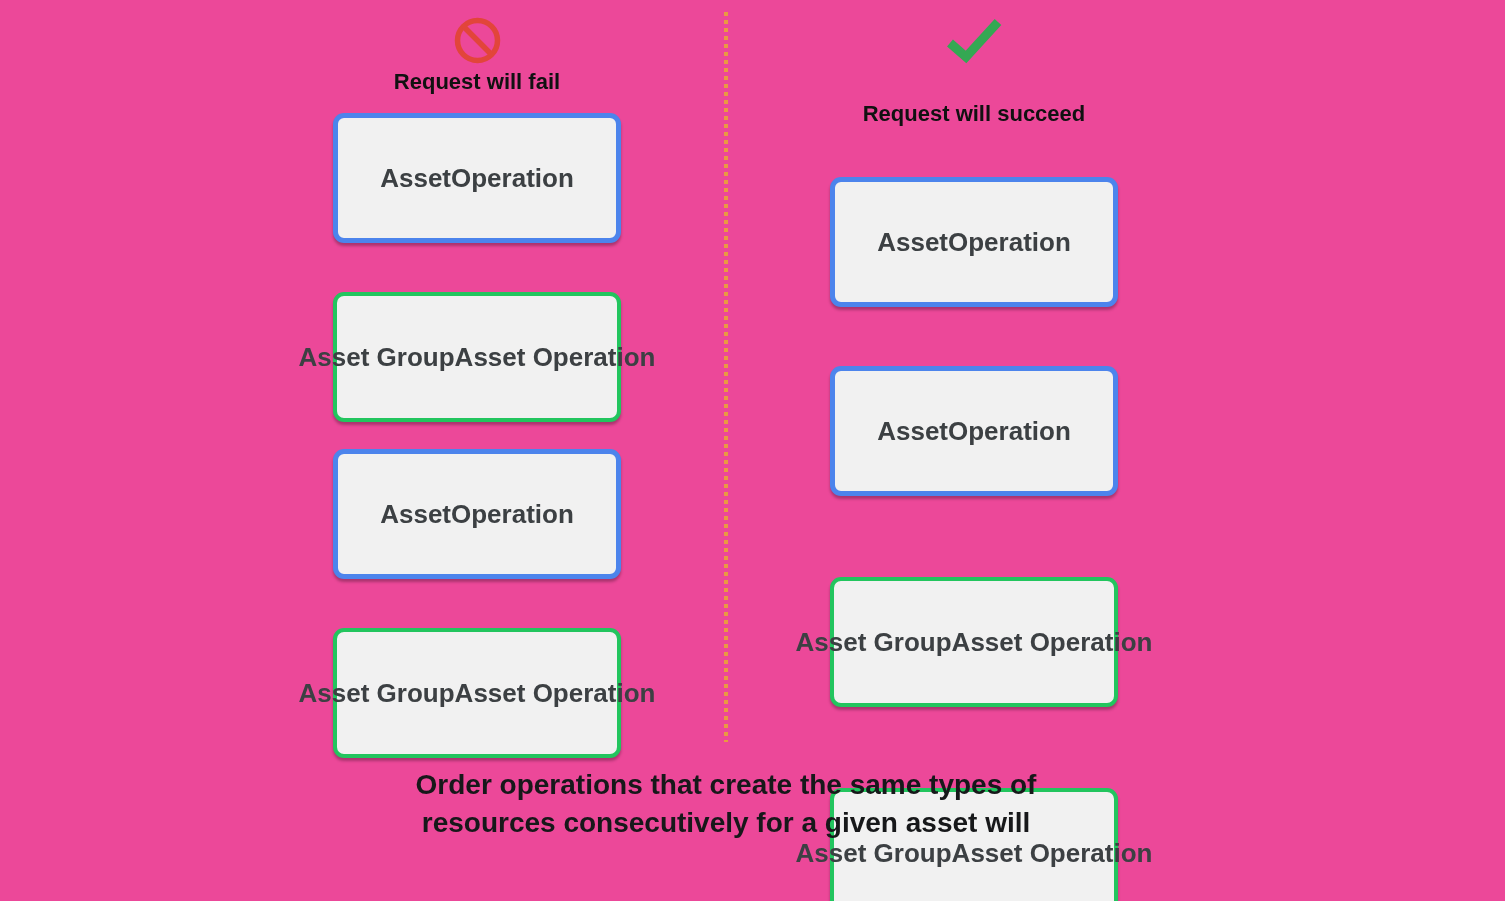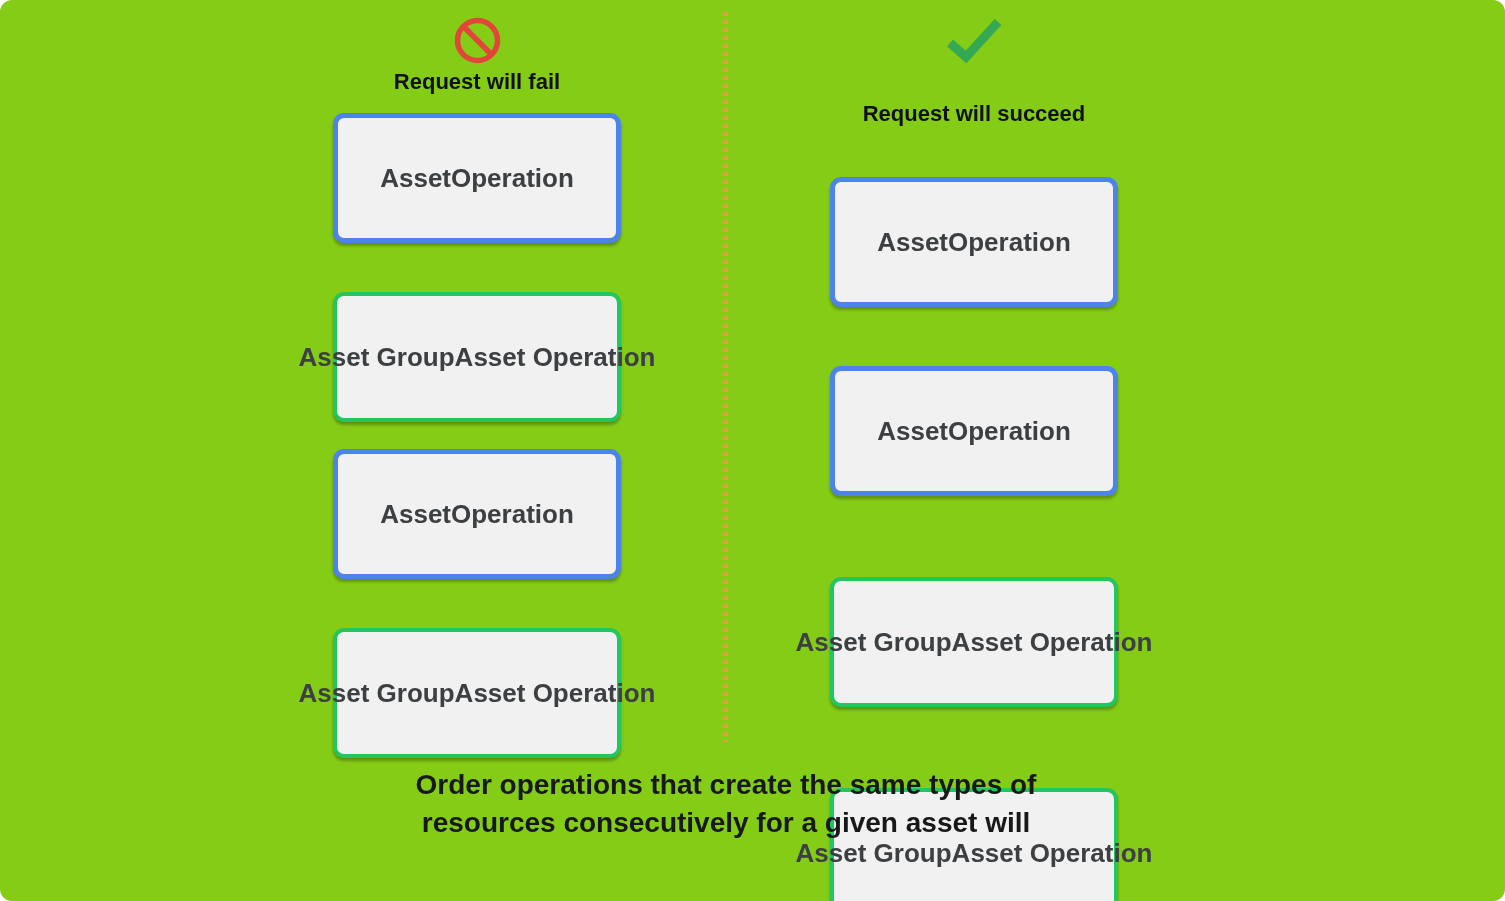--- a/index.html
+++ b/index.html
@@ -5,22 +5,21 @@
   * { margin: 0; padding: 0; box-sizing: border-box; }
   html, body {
     width: 1505px; height: 901px;
     background: #ffffff;
     font-family: "Liberation Sans", "DejaVu Sans", sans-serif;
     overflow: hidden;
   }
   .canvas {
     position: relative;
     width: 1505px; height: 901px;
-    background: #84cc16;
-    border-radius: 12px;
+    background: #ec4899;
   }
   .column {
     position: absolute;
     top: 14px;
     width: 288px;
     display: flex;
     flex-direction: column;
     align-items: center;
   }
   .col-fail    { left: 333px; }

